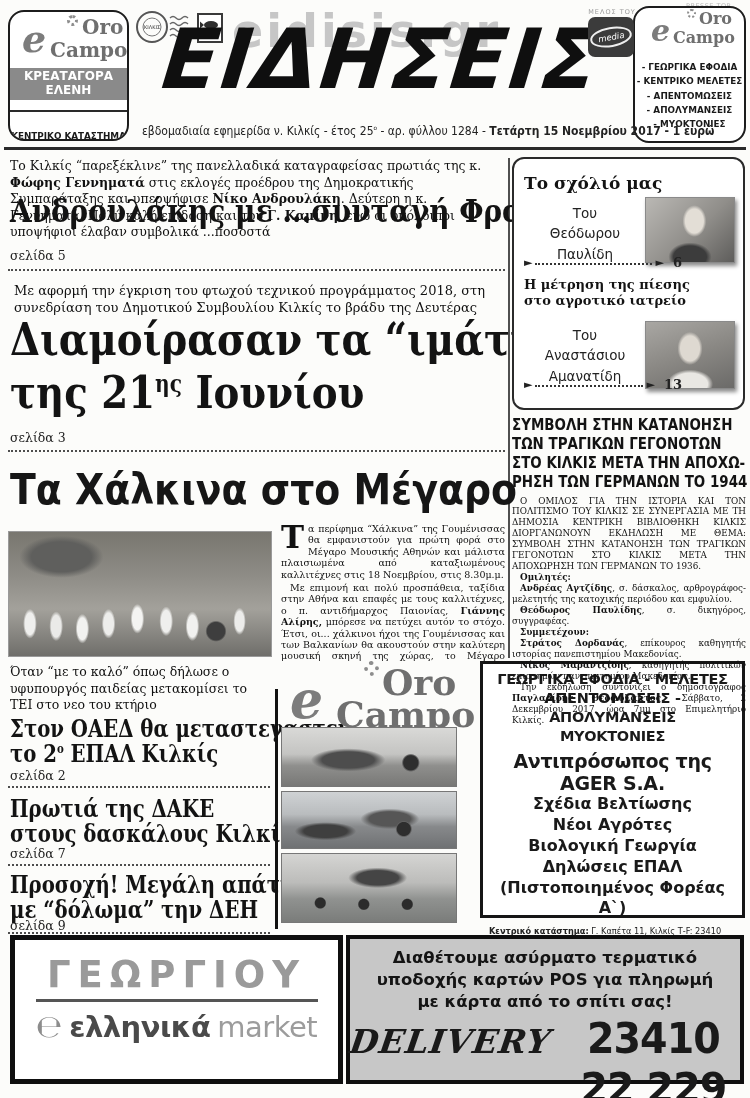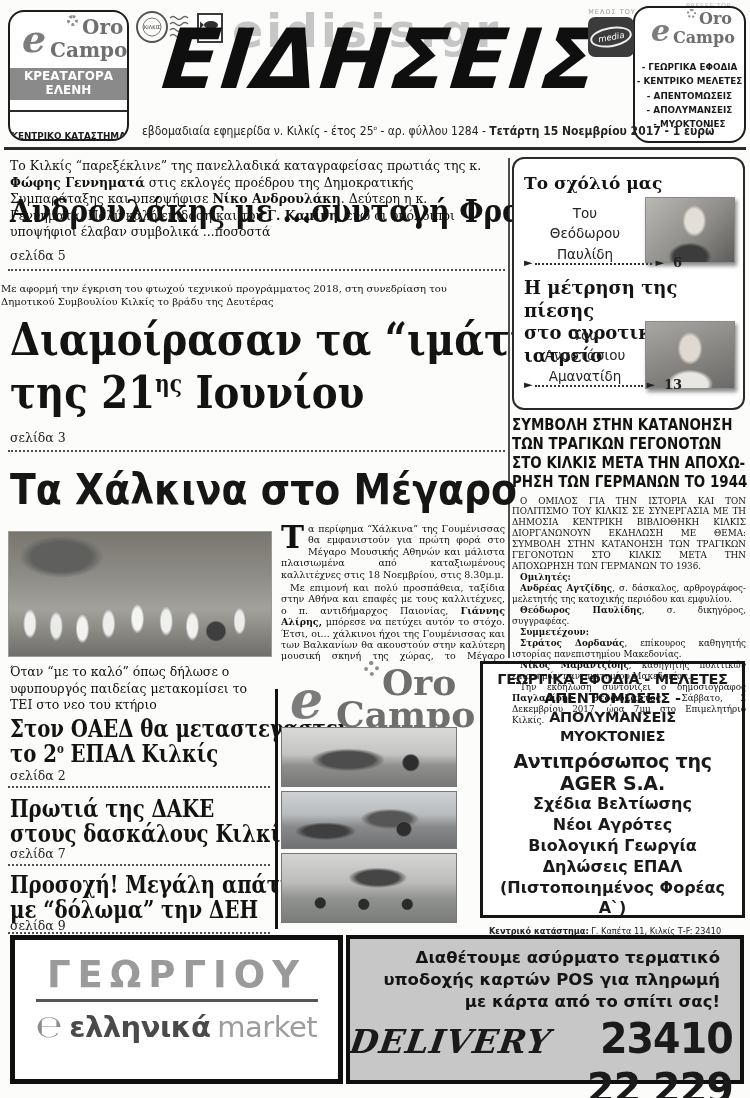--- a/index.html
+++ b/index.html
@@ -50,21 +50,21 @@
   .kicker{font-family:"DejaVu Serif",serif;font-size:12.5px;line-height:1.32;color:#111}
   .hl{font-family:"DejaVu Serif",serif;font-weight:bold;color:#131313;transform-origin:0 0}
   .hl div{white-space:nowrap}
   .sans-hl{font-family:"DejaVu Sans",sans-serif}
   .pageref{font-family:"DejaVu Serif",serif;font-weight:normal;font-size:12.5px;color:#222}
   .dotline{border-bottom:2px dotted #4d4d4d;height:0}
   .a1-kicker{left:10px;top:158px;width:494px}
   .a1-title{left:10px;top:193px;font-size:31px;transform:scaleX(.9)}
   .a1-page{left:10px;top:248px}
   .dot1{left:8px;top:269px;width:497px}
-  .a2-kicker{left:1px;top:282px;width:482px;font-size:10px}
+  .a2-kicker{left:14px;top:282px;width:482px;font-size:13px}
   .a2-title{left:10px;top:314px;font-size:45px;line-height:1.17;transform:scaleX(.86)}
   .a2-page{left:10px;top:430px}
   .dot2{left:8px;top:450px;width:497px}
   .a3-title{left:10px;top:464px;font-size:43px;font-weight:bold;white-space:nowrap;transform:scaleX(.88);transform-origin:0 0;color:#161616}
   .band-photo{left:8px;top:531px;width:264px;height:126px;border:1px solid #9a9a9a;background:
     radial-gradient(ellipse 11px 24px at 8% 74%, #efefed 0 45%, transparent 62%),
     radial-gradient(ellipse 11px 24px at 18% 76%, #eaeae8 0 45%, transparent 62%),
     radial-gradient(ellipse 11px 24px at 28% 78%, #f2f2f0 0 45%, transparent 62%),
     radial-gradient(ellipse 11px 24px at 38% 74%, #ededeb 0 45%, transparent 62%),
     radial-gradient(ellipse 11px 24px at 49% 70%, #f4f4f2 0 45%, transparent 62%),
@@ -111,21 +111,21 @@
   .ad-box{left:480px;top:661px;width:265px;height:257px;border:3px solid #151515;background:#fff;text-align:center;padding:6px 6px 4px}
   .ad-line{font-size:14.5px;font-weight:bold;line-height:1.3;letter-spacing:-.3px}
   .ad-rep{font-size:19px;font-weight:bold;margin-top:5px;letter-spacing:-.3px}
   .ad-item{font-size:16px;font-weight:bold;line-height:1.3}
   .ad-footer{text-align:left;font-size:8.2px;line-height:1.3;margin-top:7px;color:#222}
 
   
   .comment-box{left:512px;top:157px;width:233px;height:253px;border:2.5px solid #2a2a2a;border-radius:12px;background:#fff}
   .c-title{position:absolute;left:10px;font-family:"DejaVu Serif",serif;font-weight:bold;color:#131313}
   .c1-title{top:14px;font-size:17px}
-  .c2-title{top:118px;font-size:18px;line-height:1.25}
+  .c2-title{top:118px;font-size:13px;line-height:1.25}
   .c-author{position:absolute;left:8px;width:126px;text-align:center;font-size:13.5px;line-height:1.5;color:#222}
   .c1-author{top:44px}
   .c2-author{top:166px}
   .portrait{position:absolute;border:1px solid #8a8a8a;box-shadow:2px 3px 4px rgba(0,0,0,.45)}
   .c1-photo{left:131px;top:38px;width:90px;height:66px;background:
     radial-gradient(ellipse 18px 24px at 55% 36%, #e3ded6 0 50%, transparent 66%),
     radial-gradient(ellipse 30px 20px at 50% 92%, #3c3c3c 0 55%, transparent 72%),
     linear-gradient(135deg,#bab8b4 0%,#908e8a 55%,#5e5d5b 100%)}
   .c2-photo{left:131px;top:162px;width:90px;height:68px;background:
     radial-gradient(ellipse 19px 25px at 50% 40%, #ded9d1 0 50%, transparent 66%),
@@ -145,21 +145,21 @@
 
   
   .georgiou{left:10px;top:935px;width:333px;height:149px;border:5px solid #0f0f0f;background:#fff;text-align:center;padding-top:9px}
   .g1{font-size:19px;font-weight:bold;letter-spacing:.5px}
   .g-logo{font-size:37px;color:#9a9a9a;font-weight:bold;letter-spacing:7px;margin-top:4px}
   .g-rule{width:282px;height:3px;background:#555;margin:3px auto 6px}
   .g-market{display:flex;justify-content:center;align-items:baseline;gap:7px;font-size:29px}
   .g-icon{color:#8c8c8c;font-weight:bold;font-size:31px}
   .g-bold{font-weight:bold;color:#4a4a4a;letter-spacing:-.5px}
   .g-light{color:#9c9c9c;letter-spacing:-.5px}
-  .delivery{left:346px;top:935px;width:398px;height:149px;border:4px solid #0f0f0f;background:#c7c7c7;text-align:right}
+  .delivery{left:346px;top:935px;width:398px;height:149px;border:4px solid #0f0f0f;background:#c7c7c7;text-align:center}
   .d-text{font-size:16.5px;font-weight:bold;line-height:1.32;padding:8px 20px 0;color:#141414}
   .d-row{display:flex;justify-content:center;align-items:baseline;gap:16px;margin-top:1px}
   .d-brand{font-family:"DejaVu Serif",serif;font-size:33px;font-weight:bold;font-style:italic;transform:skewX(-8deg);letter-spacing:1px}
   .d-phone{font-size:43px;font-weight:bold;letter-spacing:-1px;transform:scaleX(.92)}
 </style>
 </head>
 <body>
 
 <div class="page">
 

